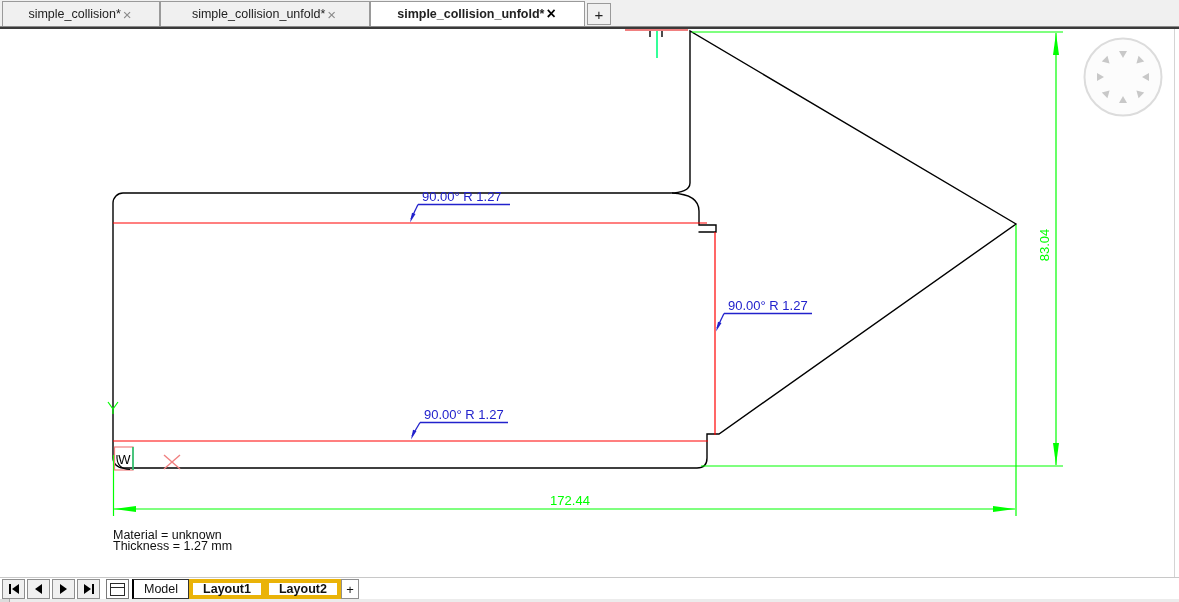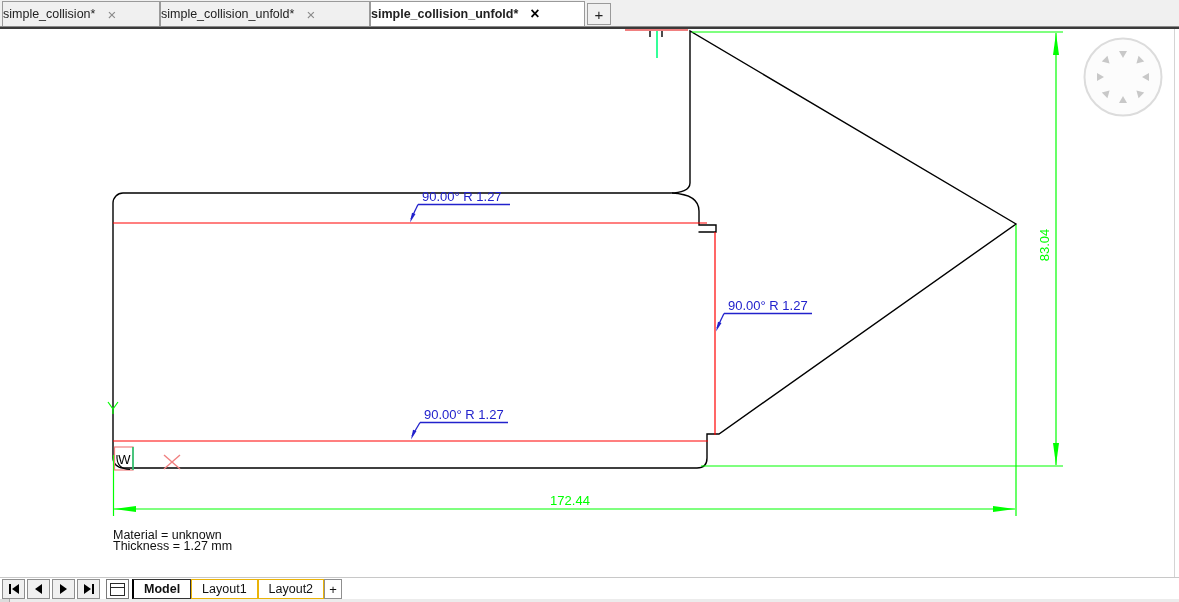--- a/index.html
+++ b/index.html
@@ -4,21 +4,21 @@
 <style>
   html,body{margin:0;padding:0;background:#fff;}
   .app{position:relative;width:1179px;height:602px;overflow:hidden;
        font-family:"Liberation Sans",sans-serif;background:#fff;}
 
   
   .doc-tabbar{position:absolute;left:0;top:0;width:1179px;height:26px;
               background:#f0f0f0;display:flex;align-items:flex-end;}
   .doc-tab{box-sizing:border-box;height:25px;margin-top:17px;
            border:1px solid #9a9a9a;border-bottom:none;background:#f0f0f0;
-           display:flex;align-items:center;gap:10px;
+           display:flex;align-items:center;justify-content:center;
            font-size:12.5px;color:#222;cursor:default;}
   .doc-tab.t1{width:158px;margin-left:2px;}
   .doc-tab.t2{width:210px;}
   .doc-tab.t3{width:215px;background:#ffffff;font-weight:bold;}
   .doc-close{color:#8a8a8a;font-size:15px;line-height:1;padding:0 2px;}
   .doc-tab.t3 .doc-close{color:#000;font-weight:bold;font-size:16px;}
   .newtab-btn{box-sizing:border-box;width:24px;height:22px;margin-left:2px;margin-bottom:1px;
               border:1px solid #9a9a9a;background:#f0f0f0;display:flex;align-items:center;
               justify-content:center;font-size:15px;color:#222;}
   .tab-sep{position:absolute;left:0;top:26px;width:1179px;height:3px;
@@ -39,22 +39,22 @@
   .tri-l{width:0;height:0;border-top:5px solid transparent;border-bottom:5px solid transparent;
          border-right:7px solid #000;}
   .tri-r{width:0;height:0;border-top:5px solid transparent;border-bottom:5px solid transparent;
          border-left:7px solid #000;}
   .vbar{width:2px;height:10px;background:#000;}
   .page-btn{box-sizing:border-box;width:23px;height:20px;margin-left:6px;background:#fff;
             border:1px solid #7a7a7a;display:flex;align-items:center;justify-content:center;}
   .page-ico{box-sizing:border-box;width:15px;height:13px;border:1px solid #2a2a2a;background:#fff;}
   .page-ico div{height:3px;border-bottom:1px solid #2a2a2a;}
   .lay-tab{box-sizing:border-box;height:20px;padding:0 10px;background:#fff;
-           border:1px solid #eab308;display:flex;align-items:center;font-size:12.5px;color:#111;}
-  .lay-tab.active{font-weight:bold;border:1px solid #333;border-left:2px solid #000;margin-left:3px;}
+           border:4px solid #eab308;display:flex;align-items:center;font-size:12.5px;color:#111;font-weight:bold;}
+  .lay-tab.active{font-weight:normal;border:1px solid #333;border-left:2px solid #000;margin-left:3px;}
   .lay-plus{box-sizing:border-box;height:20px;width:18px;background:#fff;border:1px solid #8f8f8f;
             display:flex;align-items:center;justify-content:center;font-size:13px;color:#111;}
   .bottom-strip{position:absolute;left:0;top:599px;width:1179px;height:3px;background:#ececec;}
   .grip{position:absolute;left:0;top:599px;width:9px;height:3px;background:#dcdcdc;border-right:1px solid #aaa;}
 </style>
 </head>
 <body>
 
 <div class="app">
 

